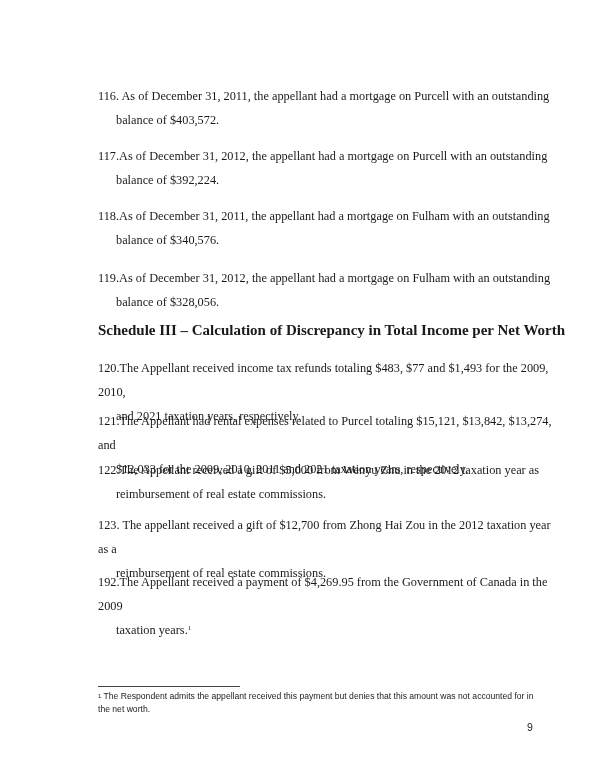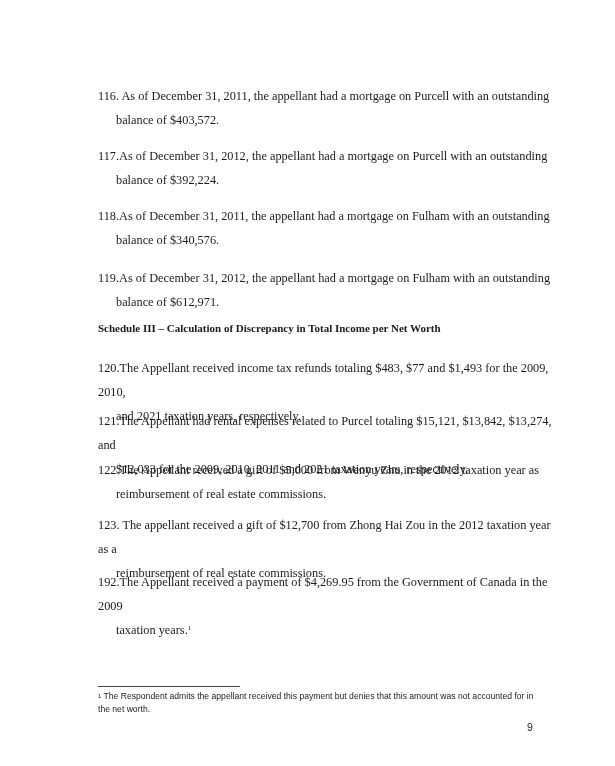--- a/index.html
+++ b/index.html
@@ -6,21 +6,21 @@
   body { width: 615px; height: 766px; position: relative; overflow: hidden; }
   .page { position: absolute; left: 0; top: 0; width: 598px; height: 766px; background: #fff; }
   .para {
     position: absolute; left: 98px; width: 460px;
     font-family: "Liberation Serif", serif; font-size: 12.3px; color: #1a1a1a;
     line-height: 24px;
   }
   .para .cont { display: block; padding-left: 18px; }
   .heading {
     position: absolute; left: 98px; top: 322px;
-    font-family: "Liberation Serif", serif; font-size: 11px; font-weight: bold; color: #1a1a1a;
+    font-family: "Liberation Serif", serif; font-size: 15px; font-weight: bold; color: #1a1a1a;
   }
   sup { font-size: 7px; vertical-align: top; position: relative; top: -2px; }
   .fn-rule { position: absolute; left: 98px; top: 686px; width: 142px; height: 1px; background: #444; }
   .footnote {
     position: absolute; left: 98px; top: 690px; width: 440px;
     font-family: "Liberation Sans", sans-serif; font-size: 8.6px; color: #222; line-height: 13px;
   }
   .footnote sup { font-size: 6px; top: 0; }
   .page-number {
     position: absolute; left: 527px; top: 721px;
@@ -42,21 +42,21 @@
     <span class="cont">balance of $392,224.</span>
   </div>
 
   <div class="para" style="top:204px">
     <span>118.</span><span>As of December 31, 2011, the appellant had a mortgage on Fulham with an outstanding</span>
     <span class="cont">balance of $340,576.</span>
   </div>
 
   <div class="para" style="top:266px">
     <span>119.</span><span>As of December 31, 2012, the appellant had a mortgage on Fulham with an outstanding</span>
-    <span class="cont">balance of $612,971.</span>
+    <span class="cont">balance of $328,056.</span>
   </div>
 
   <div class="heading">Schedule III – Calculation of Discrepancy in Total Income per Net Worth</div>
 
   <div class="para" style="top:356px">
     <span>120.</span><span>The Appellant received income tax refunds totaling $483, $77 and $1,493 for the 2009, 2010,</span>
     <span class="cont">and 2021 taxation years, respectively.</span>
   </div>
 
   <div class="para" style="top:409px">

